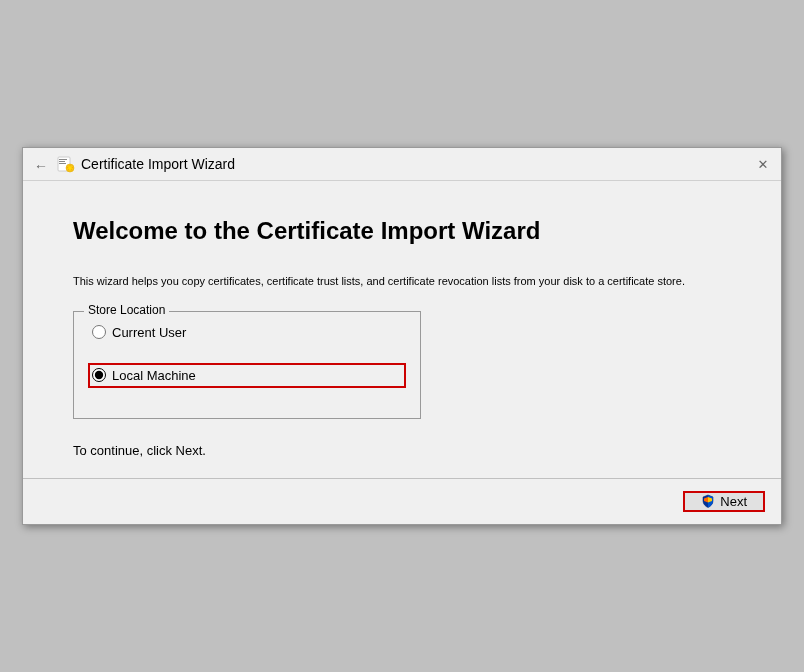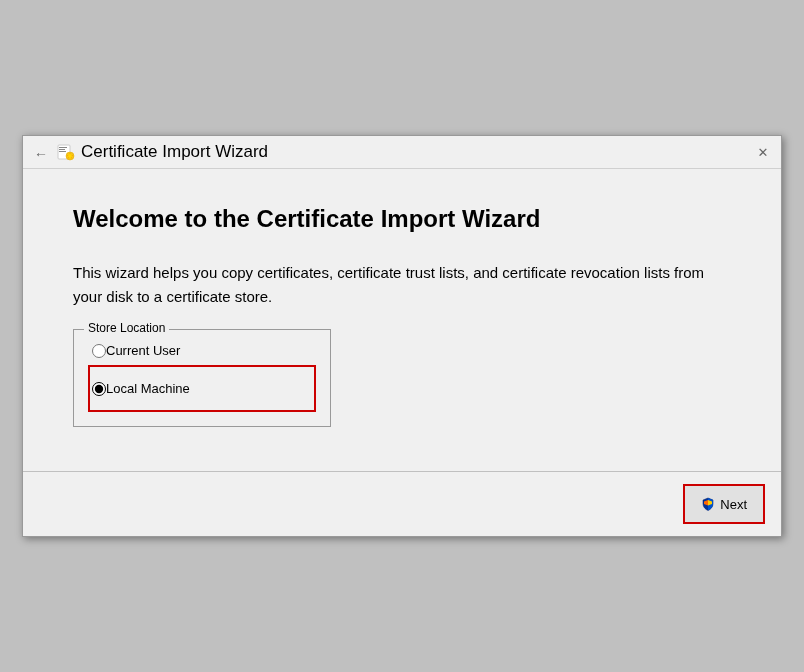--- a/index.html
+++ b/index.html
@@ -46,21 +46,21 @@
       height: 20px;
       display: flex;
       align-items: center;
       justify-content: center;
       color: #666;
       font-size: 14px;
       cursor: pointer;
     }
 
     .title-text {
-      font-size: 17px;
+      font-size: 14px;
       color: #000;
     }
 
     .close-btn {
       width: 20px;
       height: 20px;
       display: flex;
       align-items: center;
       justify-content: center;
       cursor: pointer;
@@ -74,55 +74,56 @@
     }
 
     .wizard-title {
       font-size: 24px;
       font-weight: bold;
       margin-bottom: 28px;
       color: #000;
     }
 
     .description {
-      font-size: 15px;
+      font-size: 11px;
       line-height: 1.6;
       margin-bottom: 20px;
       color: #000;
     }
 
     .store-location-group {
       border: 1px solid #999;
       padding: 8px 16px 12px 16px;
-      width: 258px;
+      width: 348px;
       margin-top: 8px;
       margin-bottom: 24px;
       position: relative;
     }
 
     .store-location-legend {
       position: absolute;
       top: -9px;
       left: 10px;
       background: #f0f0f0;
       padding: 0 4px;
       font-size: 12px;
     }
 
     .radio-item {
       display: flex;
-      align-items: flex-end;
+      align-items: flex-start;
+      gap: 6px;
       padding: 5px 2px;
       font-size: 13px;
     }
 
     .radio-item.selected {
       border: 2px solid #cc0000;
-      padding: 14px 2px;
-      margin: 2px -2px;
+      padding: 3px 2px;
+      margin: 18px -2px;
     }
 
     .radio-input {
       width: 14px;
       height: 14px;
       accent-color: #000;
       cursor: pointer;
     }
 
     .continue-text {
@@ -135,21 +136,21 @@
       border-top: 1px solid #c0c0c0;
       padding: 12px 16px;
       display: flex;
       justify-content: flex-end;
       gap: 8px;
       align-items: center;
     }
 
     .btn {
       min-width: 80px;
-      height: 40px;
+      height: 21px;
       padding: 0 16px;
       font-size: 13px;
       cursor: pointer;
       border: 1px solid #adadad;
       background: #e1e1e1;
       display: flex;
       align-items: center;
       justify-content: center;
       gap: 5px;
     }
@@ -201,20 +202,21 @@
         <input type="radio" class="radio-input" name="store-location" style="">
         <label>Current User</label>
       </div>
 
       <div class="radio-item selected">
         <input type="radio" class="radio-input" name="store-location" checked="" style="">
         <label>Local Machine</label>
       </div>
     </div>
 
+    <p class="continue-text">To continue, click Next.</p>
   </div>
 
   <div class="footer">
     <button class="btn btn-next">
 
       <svg width="14" height="14" viewBox="0 0 14 14" xmlns="http://www.w3.org/2000/svg">
         <path d="M7 1 L12 3 L12 7 C12 10 9.5 12.5 7 13.5 C4.5 12.5 2 10 2 7 L2 3 Z" fill="#003399" stroke="#001a66" stroke-width="0.5"></path>
         <path d="M7 1 L12 3 L12 7 C12 10 9.5 12.5 7 13.5 Z" fill="#0052cc"></path>
         <polygon points="7,3 11,4.5 11,7 7,8.5" fill="#ffcc00"></polygon>
         <polygon points="7,3 3,4.5 3,7 7,8.5" fill="#ff6600"></polygon>

